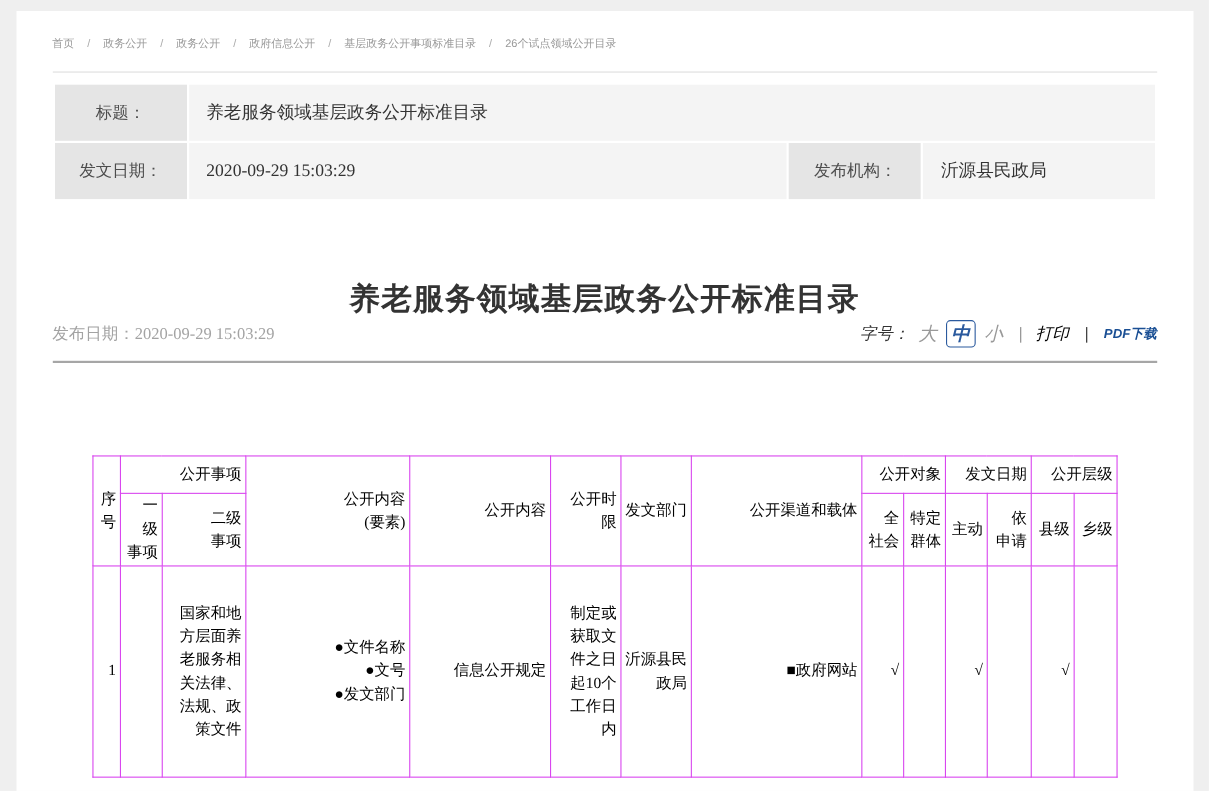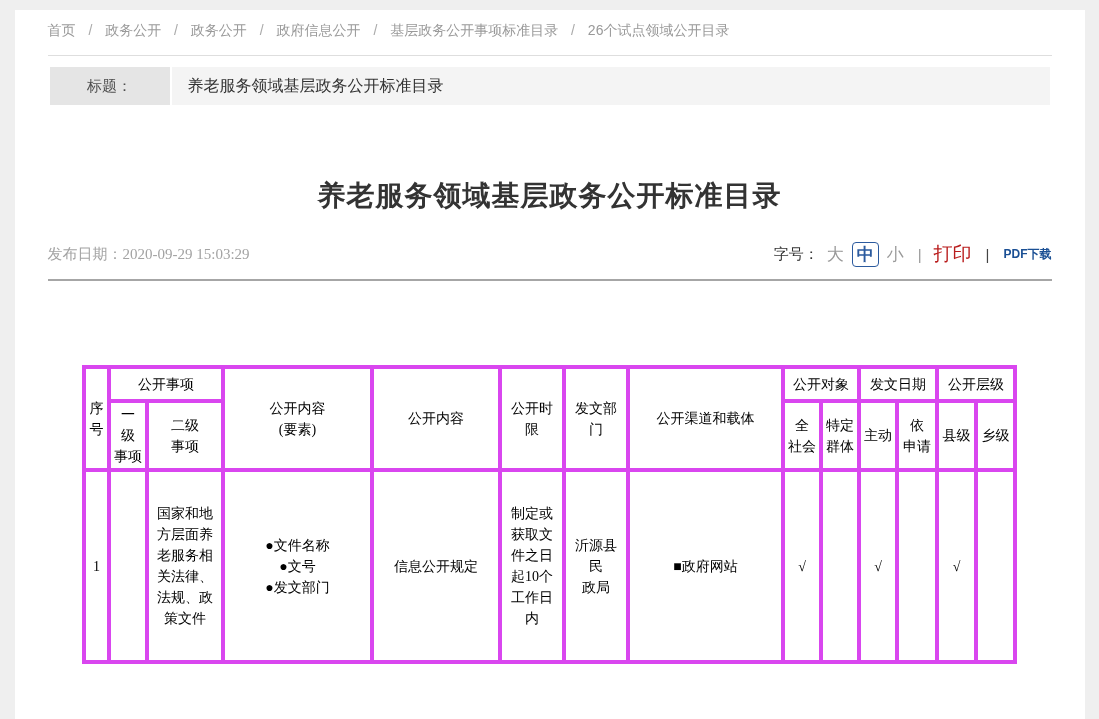--- a/index.html
+++ b/index.html
@@ -14,39 +14,39 @@
   .page {
     width: 1070px;
     margin: 10px auto 0;
     background: #ffffff;
     min-height: 709px;
   }
   .inner { padding: 0 33px; }
 
   
   .breadcrumb {
-    padding-top: 11px;
-    font-size: 14px;
+    padding-top: 21px;
+    font-size: 10px;
     color: #999999;
     line-height: 19px;
     white-space: nowrap;
   }
   .bc-item { color: #999999; cursor: pointer; text-decoration: none; }
   .bc-sep { color: #aaaaaa; margin: 0 9px; }
   .bc-divider { margin-top: 15px; border-bottom: 1px solid #dedede; }
 
   
   .info-table {
     width: 100%;
     border-collapse: separate;
     border-spacing: 2px;
     margin-top: 9px;
     table-layout: fixed;
   }
-  .info-table td { height: 38px; margin-top: 23px; }
+  .info-table td { height: 51px; margin-top: 23px; }
   .info-table .lbl {
     background: #e5e5e5;
     text-align: center;
     color: #4d4d4d;
     font-size: 15px;
   }
   .info-table .val {
     background: #f4f4f4;
     padding: 0 16px;
     color: #333333;
@@ -57,59 +57,58 @@
   
   .article-title {
     margin: 70px 0 0;
     text-align: center;
     font-size: 28px;
     font-weight: bold;
     color: #333333;
     letter-spacing: 1px;
   }
   .meta-row {
-    margin-top: 26px;
     display: flex;
     justify-content: space-between;
     align-items: center;
     font-size: 15px;
   }
   .meta-left { color: #a3a3a3; }
   .meta-left .date-val { font-family: "Liberation Serif", "DejaVu Serif", serif; }
-  .meta-right { display: flex; align-items: center; color: #333333; }
+  .meta-right { display: flex; align-items: center; color: #333333; font-style: italic; }
   .fs-label { color: #333333; margin-right: 4px; }
   .fs-opt { color: #999999; cursor: pointer; font-size: 17px; margin: 0 4px; text-decoration: none; }
   .fs-opt.selected {
     color: #2b5a9e;
     border: 1px solid #2b5a9e;
     border-radius: 4px;
     padding: 0 4px;
     font-weight: bold;
   }
   .meta-sep1 { color: #999999; margin: 0 12px 0 10px; }
   .meta-sep2 { color: #444444; margin: 0 14px; }
-  .print-btn { color: #b91c1c; cursor: pointer; text-decoration: none; font-size: 19px; }
+  .print-btn { color: #000000; cursor: pointer; text-decoration: none; font-size: 15px; }
   .pdf-btn { color: #1a4f94; cursor: pointer; text-decoration: none; font-weight: bold; font-size: 12px; }
   .meta-divider { margin-top: 12px; border-bottom: 2px solid #a6a6a6; }
 
   
   .catalog {
     margin: 84px auto 0;
     border-collapse: collapse;
     table-layout: fixed;
     width: 931px;
     font-size: 14px;
     color: #000000;
     font-family: "Liberation Serif", "DejaVu Serif", serif;
   }
   .catalog td {
-    border: 4px solid #d946ef;
+    border: 1px solid #d946ef;
     padding: 1px 3px;
     vertical-align: middle;
-    text-align: center;
+    text-align: right;
     white-space: pre-line;
     line-height: 21px;
     word-break: break-all;
     overflow: hidden;
   }
   .catalog tr.h1 { height: 34px; }
   .catalog tr.h2 { height: 66px; }
   .catalog tr.data { height: 192px; }
 </style>
 </head>
@@ -138,20 +137,26 @@
       <colgroup>
           <col style="width:120px">
           <col>
           <col style="width:120px">
           <col style="width:210px">
         </colgroup>
       <tbody>
           <tr>
         <td class="lbl">标题：</td>
         <td class="val" colspan="3">养老服务领域基层政务公开标准目录</td>
+      </tr>
+      <tr>
+        <td class="lbl">发文日期：</td>
+        <td class="val">2020-09-29 15:03:29</td>
+        <td class="lbl">发布机构：</td>
+        <td class="val">沂源县民政局</td>
       </tr>
     </tbody>
       </table>
 
     <h1 class="article-title">养老服务领域基层政务公开标准目录</h1>
 
     <div class="meta-row">
       <div class="meta-left">
         <span>发布日期：</span><span class="date-val">2020-09-29 15:03:29</span>
       </div>

